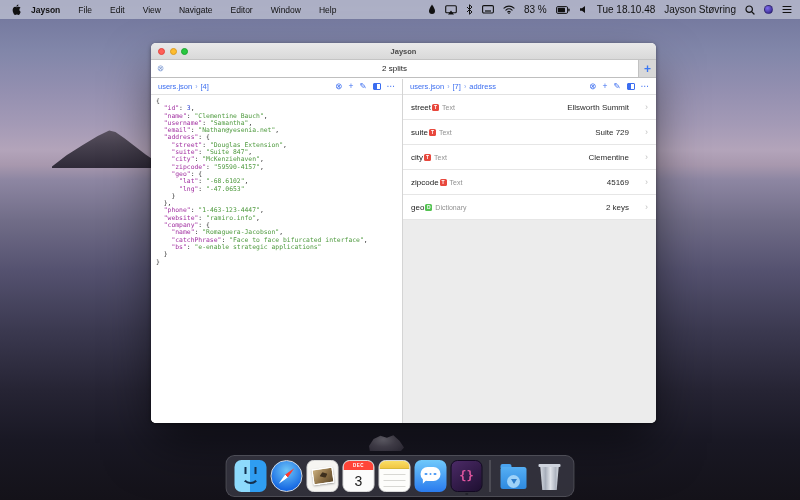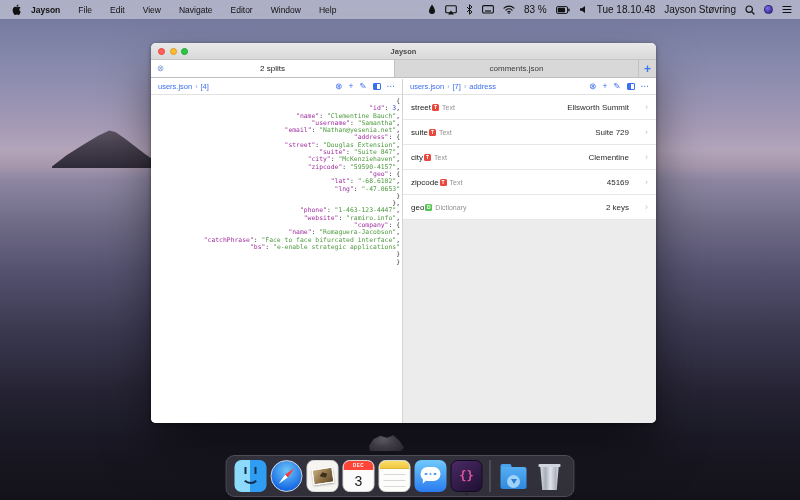--- a/index.html
+++ b/index.html
@@ -72,21 +72,21 @@
     font-size:8px; color:#3c3c3c; border-right:1px solid #c2c2c2; position:relative;
   }
   .tab.active{ background:#fff; color:#1c1c1c; }
   .tab .tab-close{ position:absolute; left:6px; color:#7e9ad2; font-size:8.5px; line-height:1; }
   .newtab{
     width:17px; display:flex; align-items:center; justify-content:center;
     color:#3c78f2; font-size:12px; font-weight:bold;
   }
 
   .content{ position:absolute; top:36px; bottom:0; left:0; right:0; display:flex; }
-  .pane{ position:relative; height:100%;text-align:right; }
+  .pane{ position:relative; height:100%; }
   .pane.left{ width:252px; border-right:1px solid #d4d4d4; background:#fff; }
   .pane.right{ flex:1; background:#ececec; }
 
   .crumbbar{
     height:16px; background:#fff; border-bottom:1px solid #e2e2e2;
     display:flex; align-items:center; padding:0 7px; font-size:7.5px;
   }
   .crumbs{ display:flex; align-items:center; gap:3px; color:#3c6ef0; white-space:nowrap; }
   .crumb-sep{ color:#8aa6ee; font-size:7px; }
   .crumb-tools{ margin-left:auto; display:flex; align-items:center; gap:6px; color:#3c6ef0; }
@@ -294,23 +294,20 @@
         <span class="light yellow"></span>
         <span class="light green"></span>
       </div>
       <span class="win-title">Jayson</span>
     </div>
 
     <div class="tabbar">
       <div class="tab active">
         <span class="tab-close">⊗</span>
         <span>2 splits</span>
-      </div>
-      <div class="tab">
-        <span>comments.json</span>
       </div>
       <div class="newtab">+</div>
     </div>
 
     <div class="content">
 
       <div class="pane left">
         <div class="crumbbar">
           <span class="crumbs">
             <span>users.json</span>

